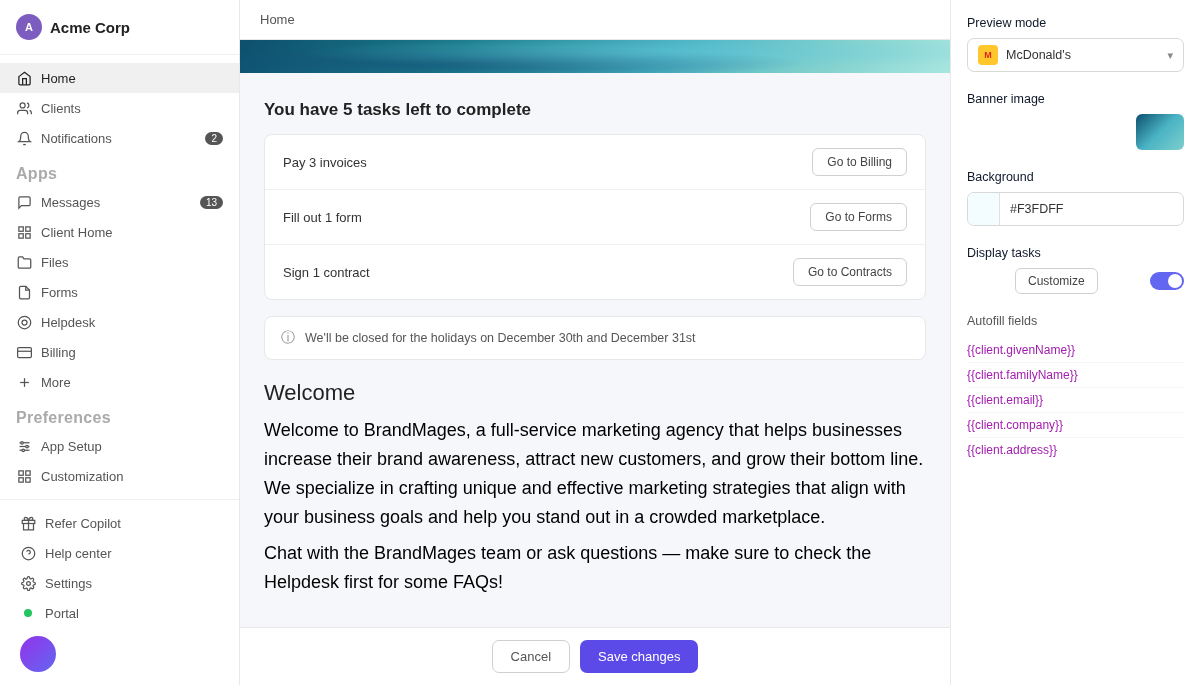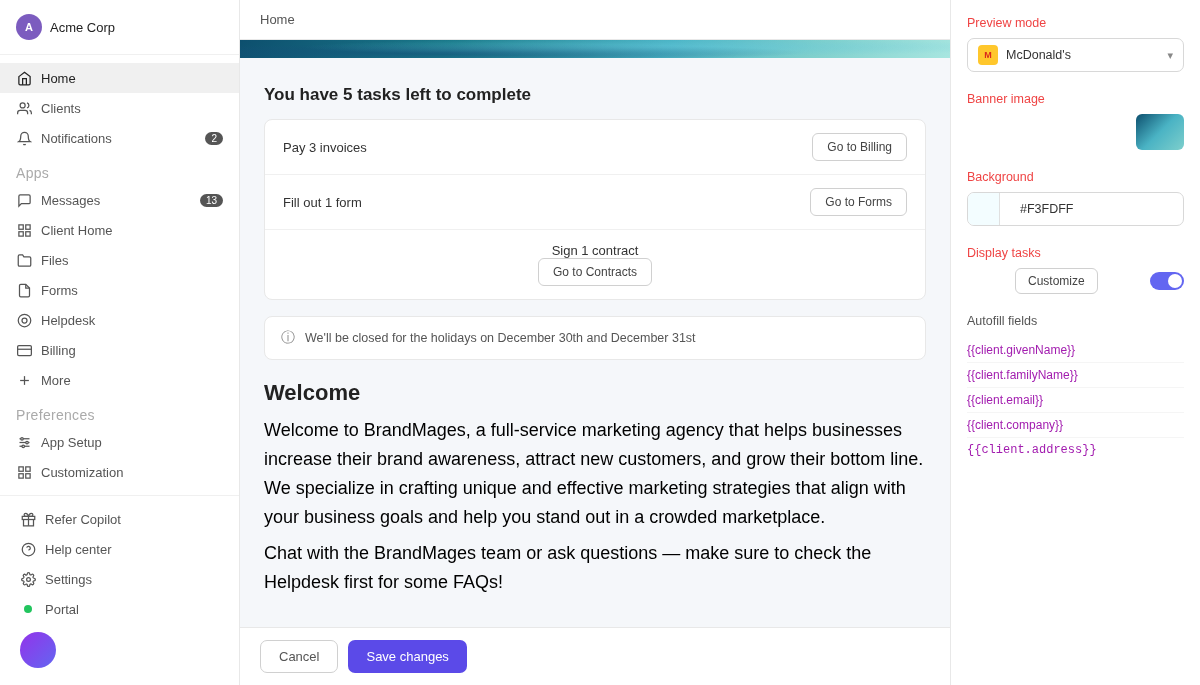--- a/index.html
+++ b/index.html
@@ -2,84 +2,84 @@
 <html><head>
   <meta charset="utf-8">
   <style>
     * { box-sizing: border-box; margin: 0; padding: 0; }
     body { font-family: -apple-system, BlinkMacSystemFont, 'Segoe UI', sans-serif; background: #f0f4f8; display: flex; height: 685px; overflow: hidden; font-size: 13px; color: #333; }
 
     
     .sidebar { width: 240px; background: #fff; border-right: 1px solid #e8e8e8; display: flex; flex-direction: column; height: 685px; overflow-y: auto; }
     .sidebar-brand { display: flex; align-items: center; gap: 8px; padding: 14px 16px; border-bottom: 1px solid #f0f0f0; }
     .brand-icon { width: 26px; height: 26px; background: #7c5cbf; border-radius: 50%; display: flex; align-items: center; justify-content: center; color: white; font-size: 11px; font-weight: bold; }
-    .brand-name { font-size: 13px; font-weight: 400; color: #222; }
+    .brand-name { font-size: 15px; font-weight: 700; color: #222; }
 
     .sidebar-nav { flex: 1; padding: 8px 0; }
     .nav-item { display: flex; align-items: center; gap: 9px; padding: 7px 16px; cursor: pointer; color: #555; border-radius: 0; transition: background 0.15s; position: relative; }
     .nav-item.active { background: #f0f0f0; color: #222; font-weight: 500; }
     .nav-icon { width: 16px; height: 16px; display: flex; align-items: center; justify-content: center; flex-shrink: 0; }
     .nav-label { font-size: 13px; flex: 1; }
     .nav-badge { background: #555; color: white; border-radius: 10px; font-size: 10px; padding: 1px 6px; }
 
-    .section-label { font-size: 14px; color: #aaa; font-weight: 400; padding: 12px 16px 4px; text-transform: none; letter-spacing: 0.3px; }
+    .section-label { font-size: 16px; color: #aaa; font-weight: 700; padding: 12px 16px 4px; text-transform: none; letter-spacing: 0.3px; }
 
     .sidebar-bottom { padding: 8px 4px 12px; border-top: 1px solid #f0f0f0; margin-top: auto; }
     .portal-dot { width: 8px; height: 8px; background: #22c55e; border-radius: 50%; }
 
     
     .main { flex: 1; display: flex; flex-direction: column; overflow: hidden; }
     .topbar { background: #fff; border-bottom: 1px solid #e8e8e8; padding: 12px 20px; font-size: 13px; color: #555; }
 
     .content-area { flex: 1; overflow-y: auto; background: #f5f7fa; display: flex; flex-direction: column; }
     .banner-img { width: 100%; height: 148px; background: linear-gradient(135deg, #0d4f6e 0%, #1a7a8a 30%, #4ab3c4 60%, #7ecfcc 80%, #a8e6e0 100%); position: relative; overflow: hidden; }
     .banner-overlay { position: absolute; inset: 0; background: radial-gradient(ellipse at 60% 40%, rgba(100,200,220,0.5) 0%, transparent 60%), radial-gradient(ellipse at 30% 70%, rgba(20,80,120,0.7) 0%, transparent 50%); }
 
     .page-content { padding: 27px 24px 80px; }
     .tasks-title { font-size: 17px; font-weight: 700; color: #222; margin-bottom: 14px; }
     .tasks-container { background: #fff; border: 1px solid #e8e8e8; border-radius: 8px; overflow: hidden; margin-bottom: 16px; }
     .task-row { display: flex; align-items: center; justify-content: space-between; padding: 13px 18px; border-bottom: 1px solid #f0f0f0; }
-    .task-row:last-child { border-bottom: none; flex-direction: column; }
+    .task-row:last-child { border-bottom: none; }
     .task-label { font-size: 13px; color: #333; }
     .task-btn { background: white; border: 1px solid #d0d0d0; border-radius: 6px; padding: 6px 14px; font-size: 12px; color: #444; cursor: pointer; white-space: nowrap; }
 
     .notice-box { background: #fff; border: 1px solid #e8e8e8; border-radius: 8px; padding: 12px 16px; display: flex; align-items: center; gap: 10px; color: #555; font-size: 12.5px; margin-bottom: 20px; }
     .notice-icon { color: #888; font-size: 14px; flex-shrink: 0; }
 
-    .welcome-title { font-size: 22px; font-weight: 700; color: #222; margin-bottom: 10px; }
+    .welcome-title { font-size: 22px; font-weight: 400; color: #222; margin-bottom: 10px; }
     .welcome-text { font-size: 18px; color: #000000; line-height: 1.6; margin-bottom: 8px; }
 
     
     .right-panel { width: 250px; background: #fff; border-left: 1px solid #e8e8e8; display: flex; flex-direction: column; height: 685px; overflow-y: auto; }
     .panel-content { flex: 1; padding: 16px; }
     .panel-row { margin-bottom: 20px; }
-    .panel-label { font-size: 12.5px; color: #ef4444; font-weight: 500; margin-bottom: 8px; }
+    .panel-label { font-size: 12.5px; color: #0f172a; font-weight: 500; margin-bottom: 8px; }
     .preview-select { display: flex; align-items: center; gap: 8px; border: 1px solid #d8d8d8; border-radius: 7px; padding: 6px 10px; background: white; cursor: pointer; width: 100%; justify-content: space-between; font-size: 12.5px; }
     .mc-icon { width: 20px; height: 20px; background: #FFC72C; border-radius: 4px; display: flex; align-items: center; justify-content: center; font-size: 9px; font-weight: bold; color: #DA291C; }
     .chevron-down { color: #888; font-size: 11px; }
 
     .banner-thumb { width: 48px; height: 36px; border-radius: 6px; overflow: hidden; flex-shrink: 0; }
     .banner-thumb-img { width: 100%; height: 100%; background: linear-gradient(135deg, #0d4f6e, #4ab3c4, #7ecfcc); }
 
-    .bg-input { display: flex; align-items: center; border: 1px solid #d8d8d8; border-radius: 7px; overflow: hidden; width: 100%; gap: 10px; }
+    .bg-input { display: flex; align-items: center; border: 1px solid #d8d8d8; border-radius: 7px; overflow: hidden; width: 100%; }
     .bg-swatch { width: 32px; height: 32px; border-right: 1px solid #e0e0e0; background: #F3FDFF; flex-shrink: 0; }
     .bg-value { padding: 0 10px; font-size: 12.5px; color: #333; }
 
     .display-row { display: flex; align-items: center; justify-content: space-between; }
     .customize-btn { background: white; border: 1px solid #d0d0d0; border-radius: 6px; padding: 5px 12px; font-size: 12px; color: #444; cursor: pointer; margin-left: 48px; }
     .toggle { width: 34px; height: 18px; background: #6366f1; border-radius: 9px; position: relative; cursor: pointer; }
     .toggle-knob { width: 14px; height: 14px; background: white; border-radius: 50%; position: absolute; top: 2px; right: 2px; }
 
     .autofill-section { margin-top: 4px; }
     .autofill-label { font-size: 12.5px; color: #555; font-weight: 500; margin-bottom: 10px; margin-top: 15px; }
     .autofill-item { font-size: 12px; color: #a21caf; padding: 5px 0; border-bottom: 1px solid #f5f5f5; }
-    .autofill-item:last-child { border-bottom: none; font-family: Liberation Mono, monospace; }
+    .autofill-item:last-child { border-bottom: none; }
 
     
-    .footer { position: fixed; bottom: 0; left: 240px; right: 250px; background: #fff; border-top: 1px solid #e8e8e8; padding: 12px 20px; display: flex; justify-content: flex-start; gap: 10px; }
+    .footer { position: fixed; bottom: 0; left: 240px; right: 250px; background: #fff; border-top: 1px solid #e8e8e8; padding: 12px 20px; display: flex; justify-content: center; gap: 10px; }
     .cancel-btn { background: white; border: 1px solid #d0d0d0; border-radius: 7px; padding: 8px 18px; font-size: 13px; color: #555; cursor: pointer; }
     .save-btn { background: #5b4ae8; border: none; border-radius: 7px; padding: 8px 18px; font-size: 13px; color: white; cursor: pointer; font-weight: 500; }
 
     .avatar-circle { width: 36px; height: 36px; border-radius: 50%; background: linear-gradient(135deg, #9333ea, #6366f1); display: flex; align-items: center; justify-content: center; color: white; font-weight: bold; font-size: 13px; }
   </style>
 </head>
 <body>
 
 <div class="sidebar">
   <div class="sidebar-brand">

